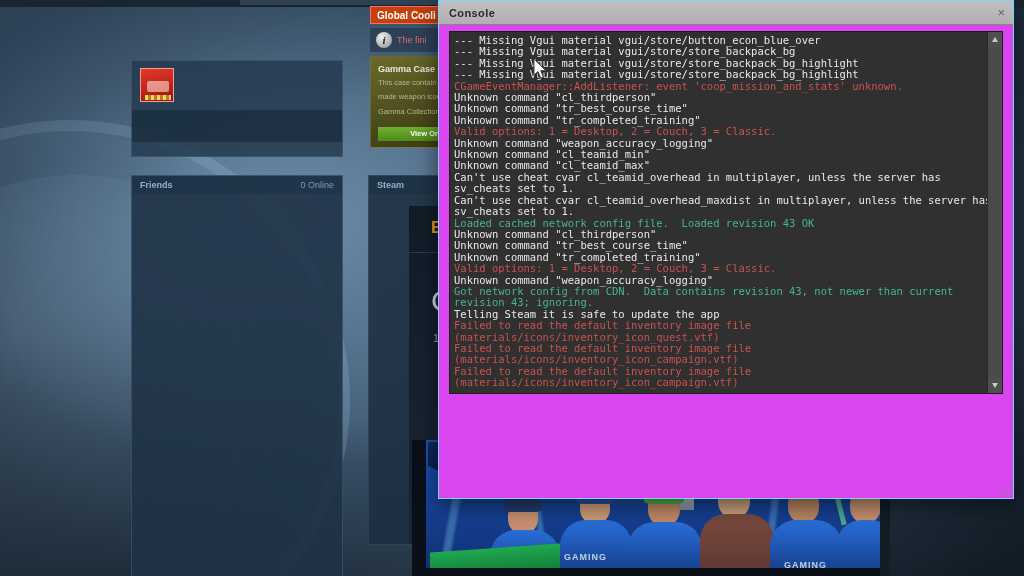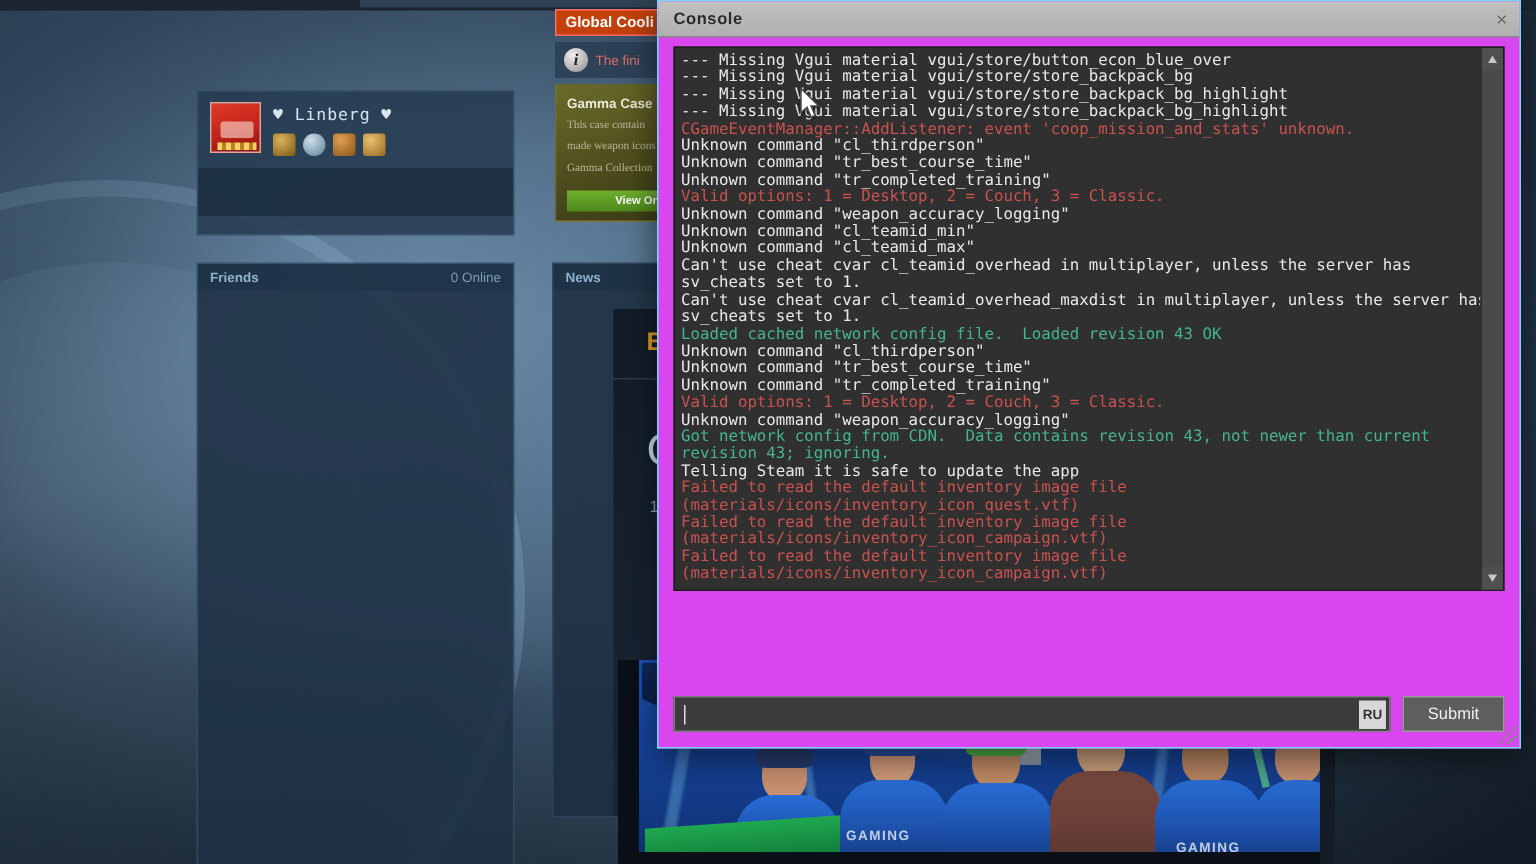--- a/index.html
+++ b/index.html
@@ -101,21 +101,21 @@
     text-align: center; line-height: 16px; font-family: "Liberation Serif", serif;
   }
   .notice-text { color: #e06a6a; font-size: 9px; white-space: nowrap; }
 
   #case-panel {
     position: absolute; left: 370px; top: 56px; width: 108px; height: 92px;
     background: linear-gradient(165deg, #6b6a2a 0%, #4a4a1c 60%, #3a3a16 100%);
     border: 1px solid rgba(140,140,70,.5); overflow: hidden;
   }
   .case-title { color: #e8e8d8; font-size: 9px; font-weight: bold; padding: 7px 0 0 7px; }
-  .case-desc { color: #b8b89a; font-size: 7.5px; line-height: 1.5; padding: 3px 0 0 7px; white-space: nowrap; font-family: Liberation Serif, serif; }
+  .case-desc { color: #b8b89a; font-size: 7.5px; line-height: 1.5; padding: 3px 0 0 7px; white-space: nowrap; }
   .market-btn {
     position: absolute; left: 7px; bottom: 6px; width: 120px; height: 14px;
     background: linear-gradient(180deg, #6fb02e, #4f8a1c);
     color: #fff; font-size: 7.5px; font-weight: bold; text-align: center; line-height: 14px;
     white-space: nowrap; overflow: hidden;
   }
 
   #news-panel { position: absolute; left: 368px; top: 175px; width: 522px; height: 370px;
                 background: rgba(28,46,64,.88); border: 1px solid rgba(90,120,150,.28); overflow: hidden; }
   #news-hero {
@@ -252,29 +252,20 @@
   <div class="bg-ring"></div>
   <div class="bg-ring2"></div>
   <div class="bg-star"></div>
   <div class="bg-vignette"></div>
   <div class="bg-topbar"></div>
   <div class="bg-topbar2"></div>
 
   <div class="panel" id="profile-panel">
     <div class="profile-row">
       <div class="avatar"></div>
-      <div class="profile-info">
-        <div class="profile-name">♥ Linberg ♥</div>
-        <div class="badges">
-          <span class="badge b1"></span>
-          <span class="badge b2"></span>
-          <span class="badge b3"></span>
-          <span class="badge b4"></span>
-        </div>
-      </div>
     </div>
     <div class="profile-sub"></div>
   </div>
 
   <div class="panel" id="friends-panel">
     <div class="panel-head">
       <span>Friends</span>
       <span class="count">0 Online</span>
     </div>
     <div class="panel-body"></div>
@@ -289,21 +280,21 @@
   <div id="case-panel">
     <div class="case-title">Gamma Case</div>
     <div class="case-desc">This case contain</div>
     <div class="case-desc">made weapon icons</div>
     <div class="case-desc">Gamma Collection</div>
     <div class="market-btn">View On Market</div>
   </div>
 
   <div id="news-panel">
     <div class="panel-head">
-      <span>News</span>
+      <span>Steam</span>
     </div>
     <div id="news-hero">
       <div class="hero-blast">BLO</div>
       <div class="hero-rule"></div>
       <div class="hero-title">C</div>
       <div class="hero-date">10 J</div>
     </div>
   </div>
 
   <div id="photo">
@@ -361,27 +352,20 @@
 
   <div id="console-output-wrap">
     <div id="console-output"><span class="ln c-white">--- Missing Vgui material vgui/store/button_econ_blue_over</span><span class="ln c-white">--- Missing Vgui material vgui/store/store_backpack_bg</span><span class="ln c-white">--- Missing Vgui material vgui/store/store_backpack_bg_highlight</span><span class="ln c-white">--- Missing Vgui material vgui/store/store_backpack_bg_highlight</span><span class="ln c-red">CGameEventManager::AddListener: event 'coop_mission_and_stats' unknown.</span><span class="ln c-white">Unknown command "cl_thirdperson"</span><span class="ln c-white">Unknown command "tr_best_course_time"</span><span class="ln c-white">Unknown command "tr_completed_training"</span><span class="ln c-red">Valid options: 1 = Desktop, 2 = Couch, 3 = Classic.</span><span class="ln c-white">Unknown command "weapon_accuracy_logging"</span><span class="ln c-white">Unknown command "cl_teamid_min"</span><span class="ln c-white">Unknown command "cl_teamid_max"</span><span class="ln c-white">Can't use cheat cvar cl_teamid_overhead in multiplayer, unless the server has</span><span class="ln c-white">sv_cheats set to 1.</span><span class="ln c-white">Can't use cheat cvar cl_teamid_overhead_maxdist in multiplayer, unless the server has</span><span class="ln c-white">sv_cheats set to 1.</span><span class="ln c-teal">Loaded cached network config file.  Loaded revision 43 OK</span><span class="ln c-white">Unknown command "cl_thirdperson"</span><span class="ln c-white">Unknown command "tr_best_course_time"</span><span class="ln c-white">Unknown command "tr_completed_training"</span><span class="ln c-red">Valid options: 1 = Desktop, 2 = Couch, 3 = Classic.</span><span class="ln c-white">Unknown command "weapon_accuracy_logging"</span><span class="ln c-teal">Got network config from CDN.  Data contains revision 43, not newer than current</span><span class="ln c-teal">revision 43; ignoring.</span><span class="ln c-white">Telling Steam it is safe to update the app</span><span class="ln c-red">Failed to read the default inventory image file</span><span class="ln c-red">(materials/icons/inventory_icon_quest.vtf)</span><span class="ln c-red">Failed to read the default inventory image file</span><span class="ln c-red">(materials/icons/inventory_icon_campaign.vtf)</span><span class="ln c-red">Failed to read the default inventory image file</span><span class="ln c-red">(materials/icons/inventory_icon_campaign.vtf)</span></div>
     <div id="console-scrollbar">
       <div class="sb-arrow up"></div>
       <div class="sb-track"></div>
       <div class="sb-arrow down"></div>
     </div>
   </div>
 
-  <div id="console-input-row">
-    <div id="console-input">
-      <span class="caret"></span>
-      <span id="lang-indicator">RU</span>
-    </div>
-    <div id="submit-button">Submit</div>
-  </div>
 
   <div id="resize-grip"></div>
 </div>
 
 <div id="cursor">
   <svg width="16" height="22" viewBox="0 0 16 22">
     <path d="M1,1 L1,17 L5,13.5 L7.8,20 L10.4,19 L7.7,12.7 L12.8,12.6 Z" fill="#ffffff" stroke="#4a4a4a" stroke-width="1"></path>
   </svg>
 </div>
 

